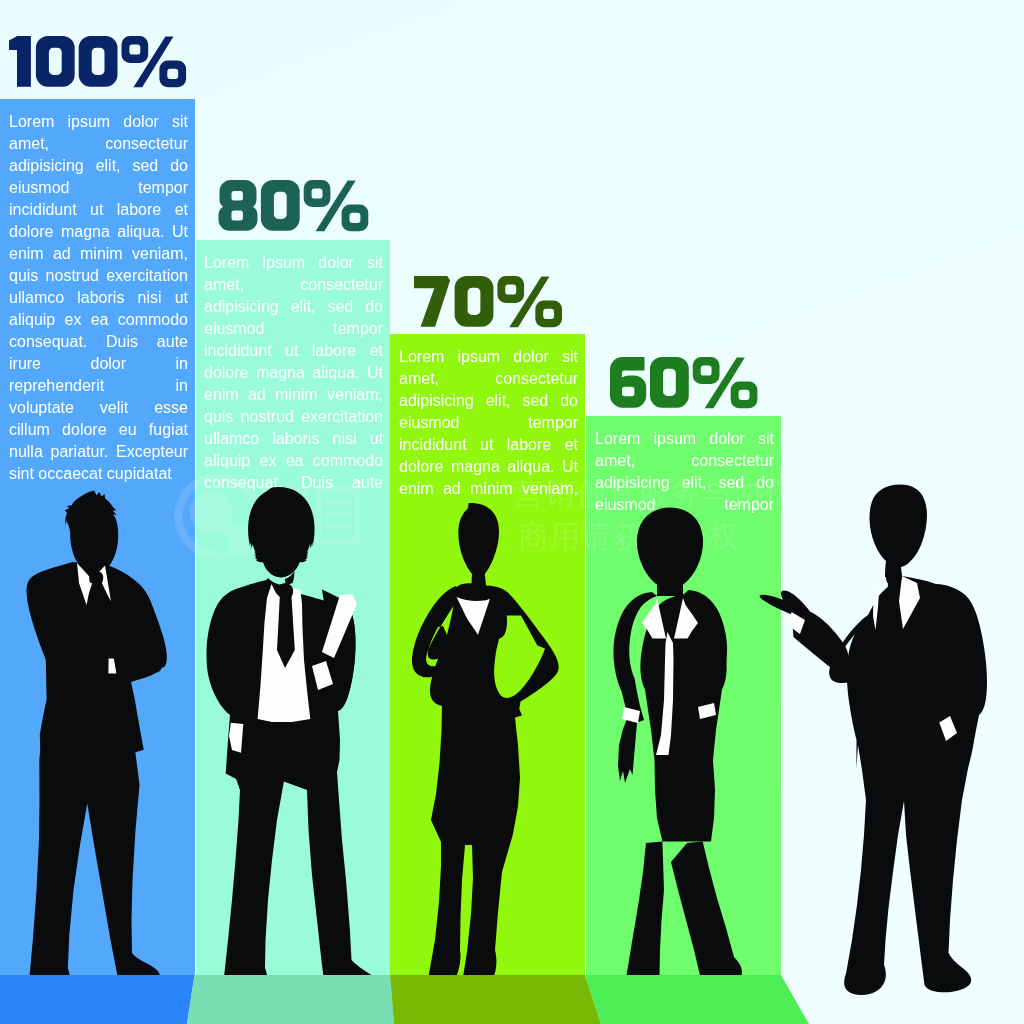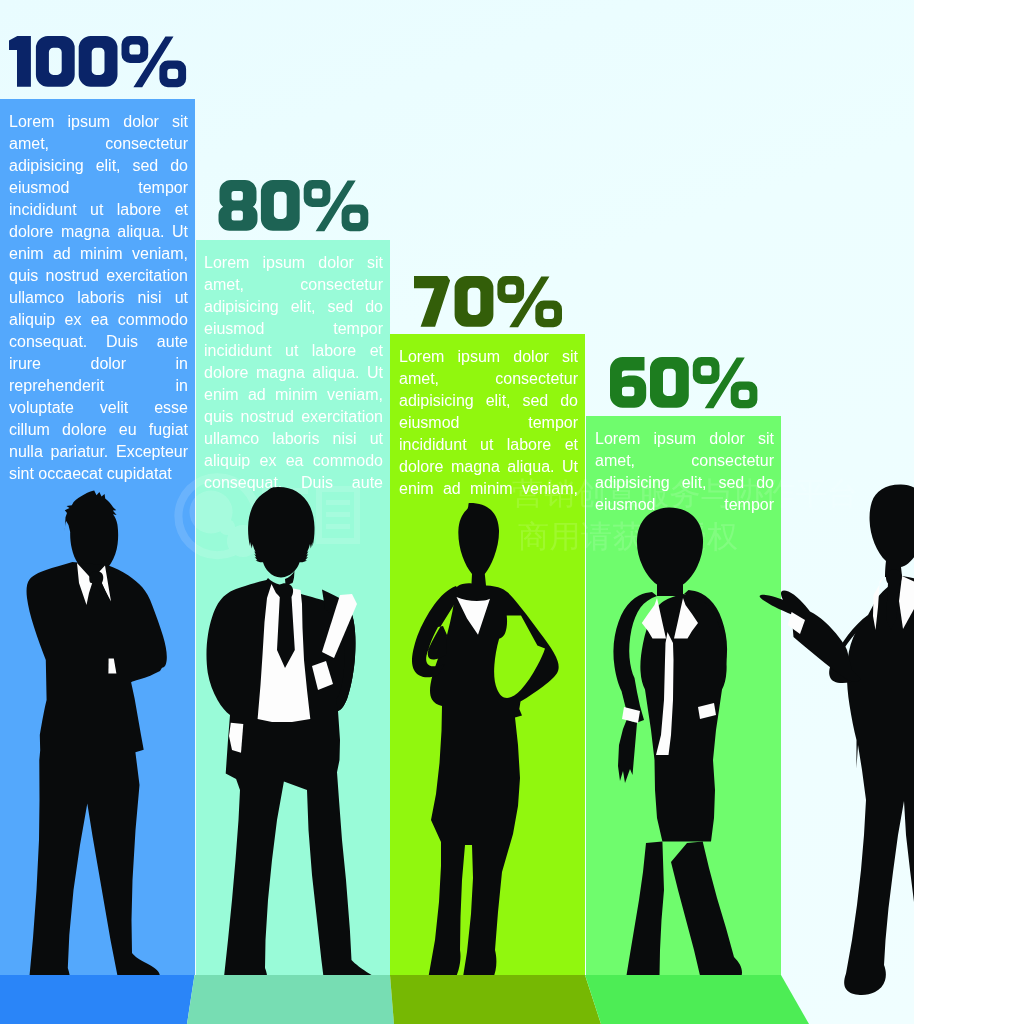--- a/index.html
+++ b/index.html
@@ -1,18 +1,18 @@
 <!DOCTYPE html>
 <html><head>
 <meta charset="utf-8">
 <title>Business Infographic Bar Chart</title>
 <style>
 html,body{margin:0;padding:0;background:#fff;}
 body{width:1024px;height:1024px;overflow:hidden;}
-#stage{position:relative;width:914px;height:1024px;overflow:hidden;
+#stage{position:relative;width:1024px;height:1024px;overflow:hidden;
   background:linear-gradient(160deg,#e9fcff 0%,#edfeff 35%,#f0feff 100%);
   font-family:"Liberation Sans",sans-serif;}
 .bar{position:absolute;}
 .pct{position:absolute;white-space:nowrap;}
 .para{position:absolute;color:#ffffff;text-align:justify;font-size:16px;line-height:22px;
   font-family:"Liberation Sans",sans-serif;}
 #floor{position:absolute;left:0;top:975px;width:1024px;height:49px;}
 #people{position:absolute;left:0;top:0;width:1024px;height:1024px;pointer-events:none;}
 #wm{position:absolute;left:0;top:0;width:1024px;height:1024px;}
 </style>

